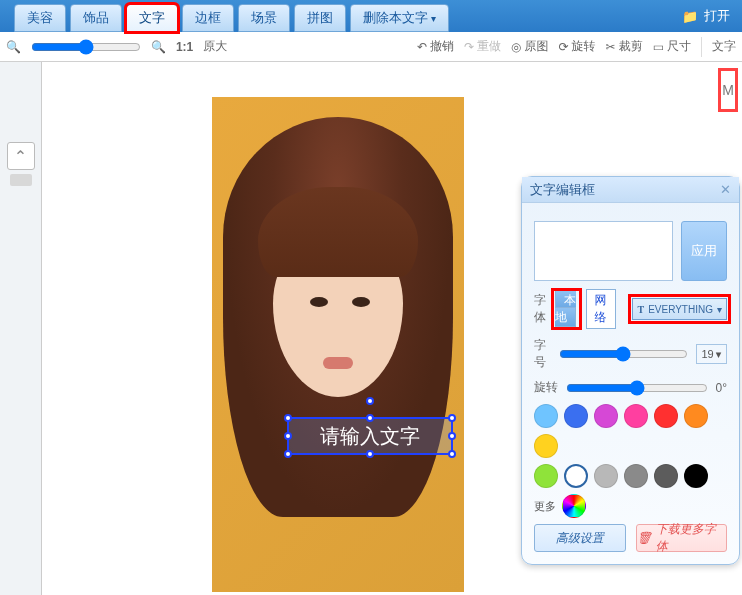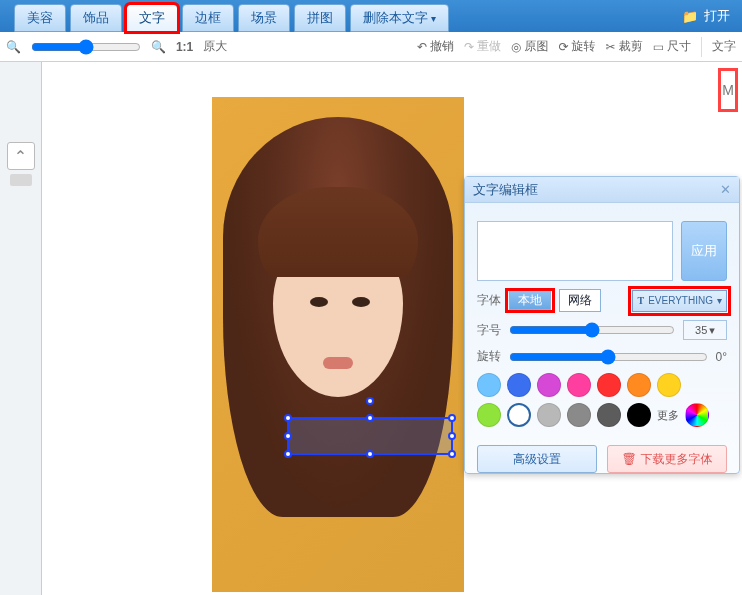--- a/index.html
+++ b/index.html
@@ -35,41 +35,41 @@
 .handle{position:absolute;width:8px;height:8px;border:2px solid #2040ff;background:#fff;border-radius:50%;}
 .h-tl{top:-5px;left:-5px;} .h-tr{top:-5px;right:-5px;} .h-bl{bottom:-5px;left:-5px;} .h-br{bottom:-5px;right:-5px;}
 .h-tm{top:-5px;left:50%;margin-left:-4px;} .h-bm{bottom:-5px;left:50%;margin-left:-4px;}
 .h-ml{top:50%;left:-5px;margin-top:-4px;} .h-mr{top:50%;right:-5px;margin-top:-4px;}
 .rot{top:-22px;left:50%;margin-left:-4px;}
 
 .right-side { position:absolute; top:62px; right:0; width:24px; height:100px; }
 .right-side .boxm{ width:20px;height:44px;border:2px solid #ddd;background:#fff;margin-top:6px;display:flex;align-items:center;justify-content:center;color:#7a7a7a;font-size:14px;}
 .red-box{border:3px solid #ff4242!important;}
 
-.panel { position:absolute; top:176px; right:2px; width:276px; background:linear-gradient(#eaf3fc,#f9fcff); border:1px solid #9fc3e6; border-radius:4px; box-shadow:0 2px 6px rgba(0,0,0,.2); }
+.panel { position:absolute; top:176px; right:2px; width:219px; background:linear-gradient(#eaf3fc,#f9fcff); border:1px solid #9fc3e6; border-radius:11px; box-shadow:0 2px 6px rgba(0,0,0,.2); }
 .panel-hd { height:26px; background:linear-gradient(#d8eafe,#c4ddf6); border-bottom:1px solid #b4cfea; display:flex; align-items:center; padding:0 8px; font-size:13px; color:#2a5a8f; }
 .panel-hd .cls { margin-left:auto; color:#7aa0c8; cursor:pointer; }
-.panel-body { padding:10px 12px 0; }
+.panel-body { padding:10px 12px 12px; }
 .row { display:flex; align-items:center; margin:8px 0; font-size:12px; color:#666; gap:8px; }
 .textarea { flex:1; height:60px; border:1px solid #a9c6e4; background:#fff; }
 .apply-btn { width:46px; height:60px; border:1px solid #7db0e3; background:linear-gradient(#b1d6fb,#88bdf2); color:#fff; border-radius:3px; font-size:13px; display:flex; align-items:center; justify-content:center; cursor:pointer; }
-.seg { padding:2px 8px; border:1px solid #8ab3dc; background:#fff; color:#0f172a; cursor:pointer; font-size:12px; }
+.seg { padding:2px 8px; border:1px solid #8ab3dc; background:#fff; color:#1d4ed8; cursor:pointer; font-size:12px; }
 .seg.act{ background:linear-gradient(#8fc1f2,#6aa8e4); color:#fff; }
 .font-dd { display:flex; align-items:center; border:1px solid #6f9ed0; background:linear-gradient(#e0effc,#c8e0f8); height:22px; padding:0 4px; gap:4px; font-size:10px; color:#3a6aa0; cursor:pointer; }
 .font-dd .t{ font-weight:bold; font-family:serif; }
 .red-bx{ outline:3px solid #ff0000; outline-offset:1px; }
 .style-btn { width:24px;height:22px;border:1px solid #9fbddd;background:#eef6fe;display:flex;align-items:center;justify-content:center;color:#2c65a5;font-size:13px;cursor:pointer;}
 .link{ color:#2c65a5; text-decoration:underline; cursor:pointer; font-size:11px;}
 .slider{ flex:1; }
 .num-box{width:44px;height:20px;border:1px solid #a6c5e4;display:flex;align-items:center;justify-content:center;font-size:11px;color:#555;gap:2px;}
 .color-row{display:flex;flex-wrap:wrap;gap:6px;margin-top:6px;}
 .sw{width:24px;height:24px;border-radius:50%;cursor:pointer;border:1px solid rgba(0,0,0,.1);}
 .sw.white{border:2px solid #2c65a5;}
 .more-sw{font-size:11px;display:flex;align-items:center;color:#555;gap:2px;}
-.btn-row{display:flex;gap:10px;margin-top:18px;}
+.btn-row{display:flex;gap:10px;margin-top:6px;font-style:italic;}
 .adv-btn,.del-btn{flex:1;height:28px;border-radius:3px;font-size:12px;display:flex;align-items:center;justify-content:center;cursor:pointer;}
 .adv-btn{border:1px solid #8ab3dc;background:linear-gradient(#eaf4fe,#d8eafe);color:#2c65a5;}
 .del-btn{border:1px solid #f0a8a8;background:linear-gradient(#ffecec,#ffe0e0);color:#e35252;gap:4px;}
 </style>
 </head>
 <body>
 
 <div class="topbar">
   <div class="tab">美容</div>
   <div class="tab">饰品</div>
@@ -114,20 +114,21 @@
 <div class="canvas">
   <div class="photo">
     <div class="hair"></div>
       <div class="face"></div>
       <div class="bangs"></div>
     <div class="eye l"></div>
       <div class="eye r"></div>
       <div class="mouth"></div>
   </div>
   <div class="textbox-sel">
+    <span>请输入文字</span>
     <div class="handle h-tl"></div>
     <div class="handle h-tm"></div>
     <div class="handle h-tr"></div>
     <div class="handle h-ml"></div>
     <div class="handle h-mr"></div>
     <div class="handle h-bl"></div>
     <div class="handle h-bm"></div>
     <div class="handle h-br"></div>
     <div class="handle rot"></div>
   </div>
@@ -157,21 +158,21 @@
       <span class="font-dd red-bx">
         <span class="t">T</span>
         <span>EVERYTHING</span>
         <span>▾</span>
       </span>
     </div>
     <div class="row">
       <span>字号</span>
       <input type="range" class="slider" value="50" style="">
       <span class="num-box">
-          <span>35</span>
+          <span>19</span>
           <span>▾</span>
         </span>
     </div>
     <div class="row">
       <span>旋转</span>
       <input type="range" class="slider" value="50" style="">
       <span>0°</span>
     </div>
     <div class="color-row" id="cr1">
         <div class="sw" style="background: rgb(111, 196, 255);"></div>

